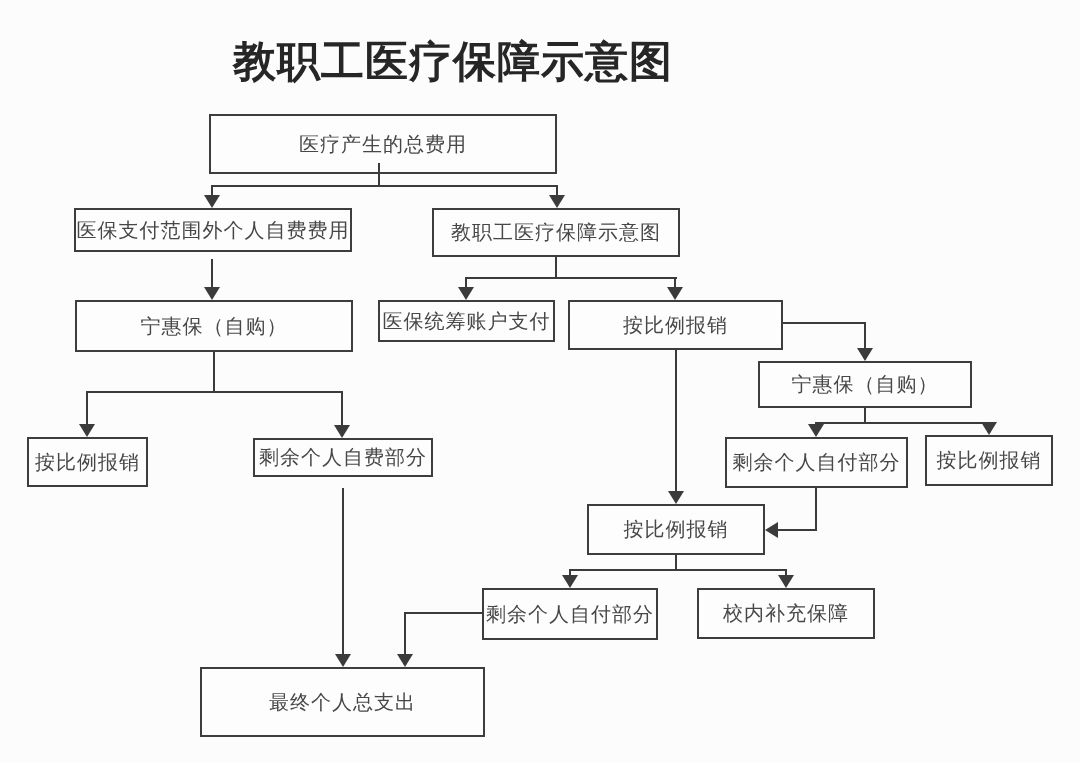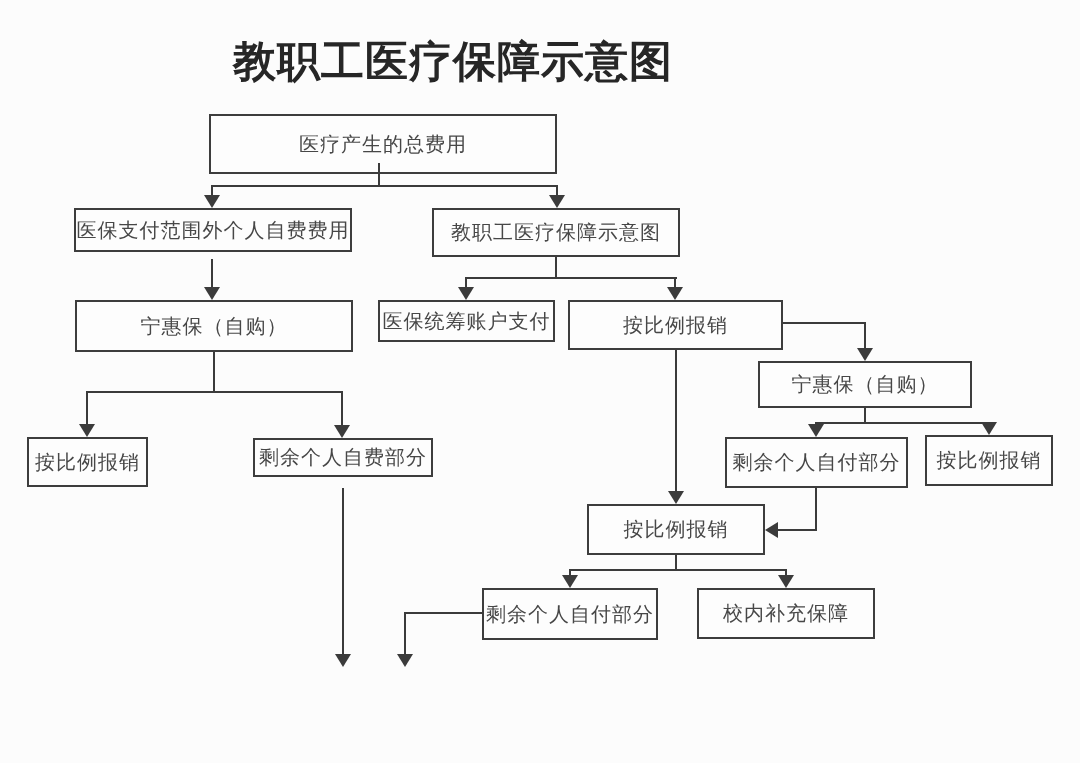--- a/index.html
+++ b/index.html
@@ -85,20 +85,23 @@
   </div>
 
   <div class="node" style="left:482px;top:588px;width:176px;height:52px">
     <span>剩余个人自付部分</span>
   </div>
 
   <div class="node" style="left:697px;top:588px;width:178px;height:51px">
     <span>校内补充保障</span>
   </div>
 
+  <div class="node" style="left:200px;top:667px;width:285px;height:70px">
+    <span>最终个人总支出</span>
+  </div>
 
   <div>
     <div class="v" style="left:378px;top:163px;height:23px"></div>
     <div class="h" style="left:211px;top:185px;width:347px"></div>
     <div class="v" style="left:211px;top:185px;height:12px"></div>
     <div class="ad" style="left:204px;top:195px"></div>
     <div class="v" style="left:556px;top:185px;height:12px"></div>
     <div class="ad" style="left:549px;top:195px"></div>
   </div>
 

